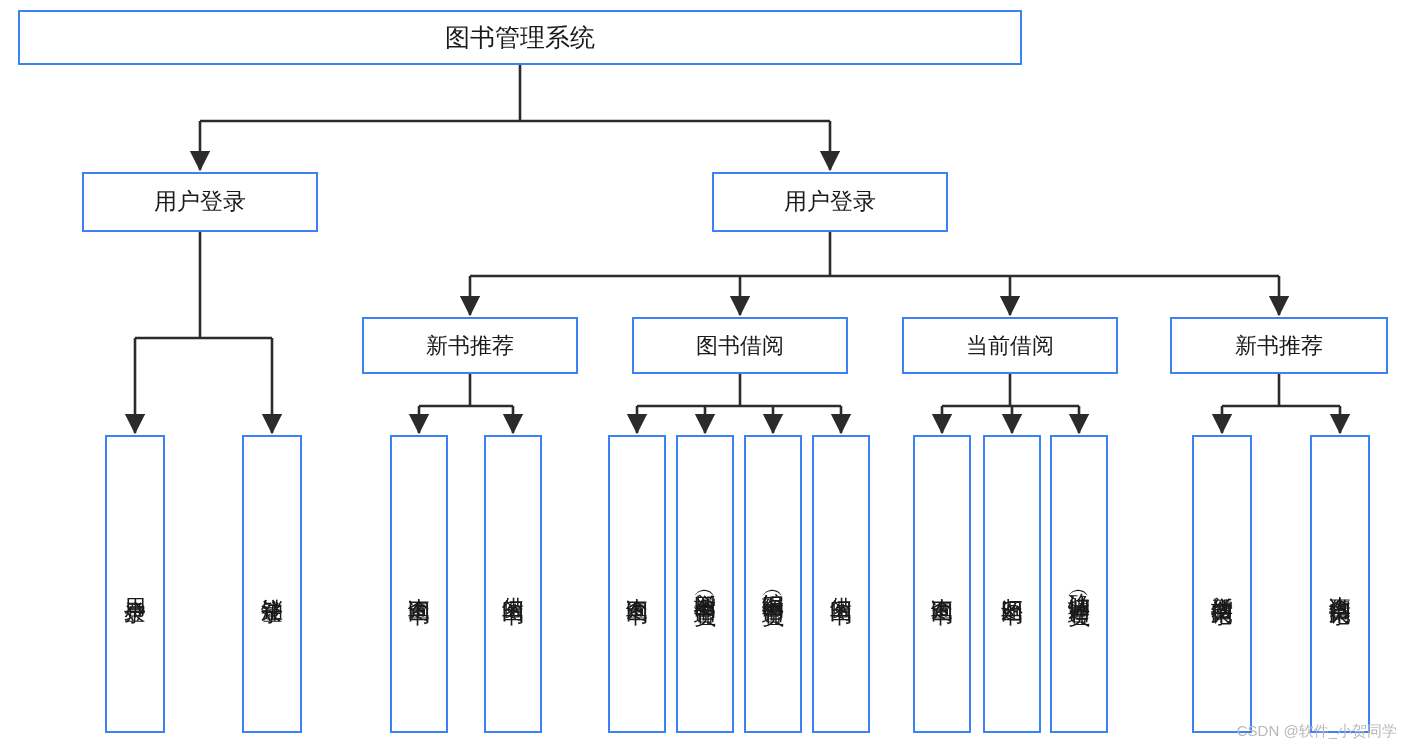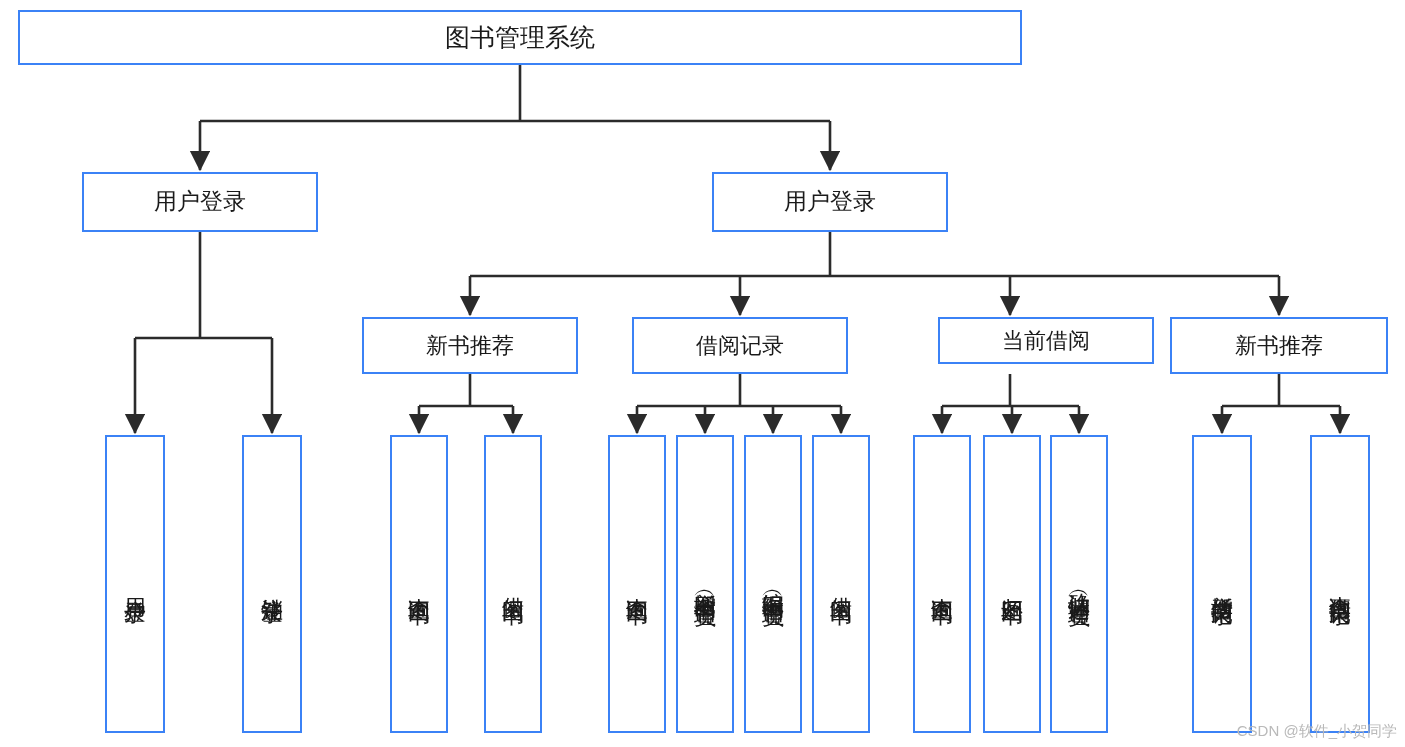--- a/index.html
+++ b/index.html
@@ -121,23 +121,23 @@
       <div class="node level1" style="left: 82px; top: 172px; width: 236px; height: 60px;">
         <span class="label">用户登录</span>
       </div>
       <div class="node level1" style="left: 712px; top: 172px; width: 236px; height: 60px;">
         <span class="label">用户登录</span>
       </div>
       <div class="node level2" style="left: 362px; top: 317px; width: 216px; height: 57px;">
         <span class="label">新书推荐</span>
       </div>
       <div class="node level2" style="left: 632px; top: 317px; width: 216px; height: 57px;">
-        <span class="label">借阅记录</span>
+        <span class="label">图书借阅</span>
       </div>
-      <div class="node level2" style="left: 902px; top: 317px; width: 216px; height: 47px; margin-left: 36px;">
+      <div class="node level2" style="left: 902px; top: 317px; width: 216px; height: 57px;">
         <span class="label">当前借阅</span>
       </div>
       <div class="node level2" style="left: 1170px; top: 317px; width: 218px; height: 57px;">
         <span class="label">新书推荐</span>
       </div>
       <div class="node level3 leaf" style="left: 105px; top: 435px; width: 60px; height: 298px;">
         <span class="label">用户登录</span>
       </div>
       <div class="node level3 leaf" style="left: 242px; top: 435px; width: 60px; height: 298px;">
         <span class="label">注销登录</span>

